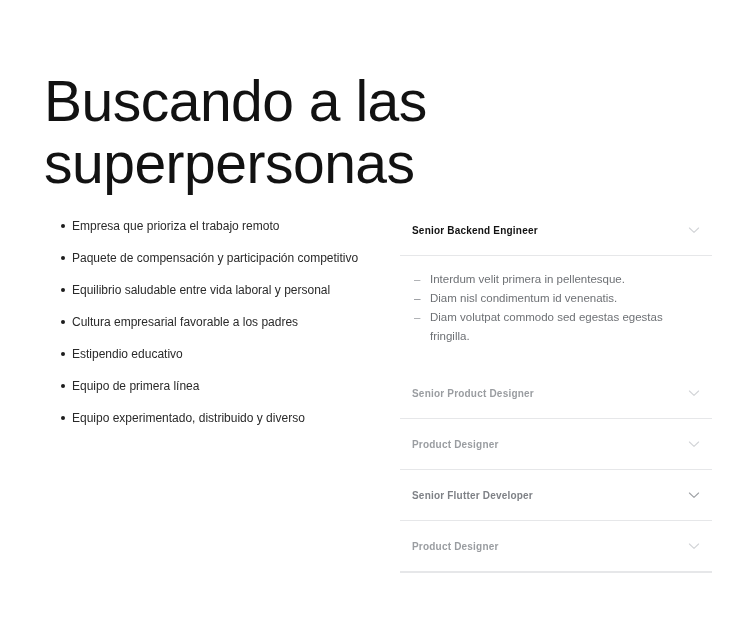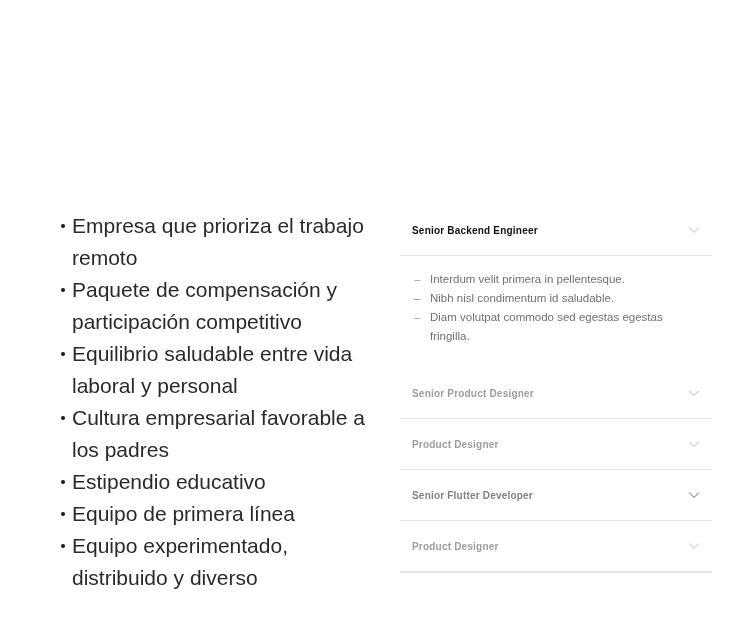--- a/index.html
+++ b/index.html
@@ -52,21 +52,21 @@
     left: 44px;
     top: 5px;
     width: 330px;
     margin: 0;
     padding: 0;
     list-style: none;
   }
   .benefits li {
     position: relative;
     padding-left: 28px;
-    font-size: 21px;
+    font-size: 12px;
     line-height: 32px;
     color: #2a2a2a;
     font-weight: 400;
   }
   .benefits li .bullet-dot {
     position: absolute;
     left: 17px;
     top: 14px;
     width: 4px;
     height: 4px;
@@ -162,20 +162,22 @@
     left: 0;
     top: 0;
     color: #9a9da1;
   }
 </style>
 </head>
 <body>
 
 <div class="page">
 
+  <h1 class="hero-heading">Buscando a las
+superpersonas</h1>
 
   <div class="columns">
 
     <ul class="benefits" id="benefits-list">
         <li><span class="bullet-dot"></span><span>Empresa que prioriza el trabajo remoto</span></li>
         <li><span class="bullet-dot"></span><span>Paquete de compensación y participación competitivo</span></li>
         <li><span class="bullet-dot"></span><span>Equilibrio saludable entre vida laboral y personal</span></li>
         <li><span class="bullet-dot"></span><span>Cultura empresarial favorable a los padres</span></li>
         <li><span class="bullet-dot"></span><span>Estipendio educativo</span></li>
         <li><span class="bullet-dot"></span><span>Equipo de primera línea</span></li>
@@ -190,21 +192,21 @@
               <svg viewBox="0 0 16 16" fill="none" xmlns="http://www.w3.org/2000/svg">
                 <path d="M3.4 6 L8 10.3 L12.6 6" stroke="currentColor" stroke-width="1.1" stroke-linecap="round" stroke-linejoin="round"></path>
               </svg>
             </span>
           </div>
           <div class="acc-divider"></div>
           <div class="acc-body">
             <ul class="acc-body-list">
               <li><span class="dash">–</span><span>Interdum velit primera in pellentesque.</span></li>
               <li><span class="dash">–</span></li>
-              <li><span class="dash">–</span><span>Nibh nisl condimentum id saludable.</span></li>
+              <li><span class="dash">–</span><span>Diam nisl condimentum id venenatis.</span></li>
               <li><span class="dash">–</span><span>Diam volutpat commodo sed egestas egestas fringilla.</span></li>
             </ul>
           </div>
         </div>
         <div class="acc-item">
           <div class="acc-header">
             <span class="acc-title">Senior Product Designer</span>
             <span class="chev">
               <svg viewBox="0 0 16 16" fill="none" xmlns="http://www.w3.org/2000/svg">
                 <path d="M3.4 6 L8 10.3 L12.6 6" stroke="currentColor" stroke-width="1.1" stroke-linecap="round" stroke-linejoin="round"></path>

